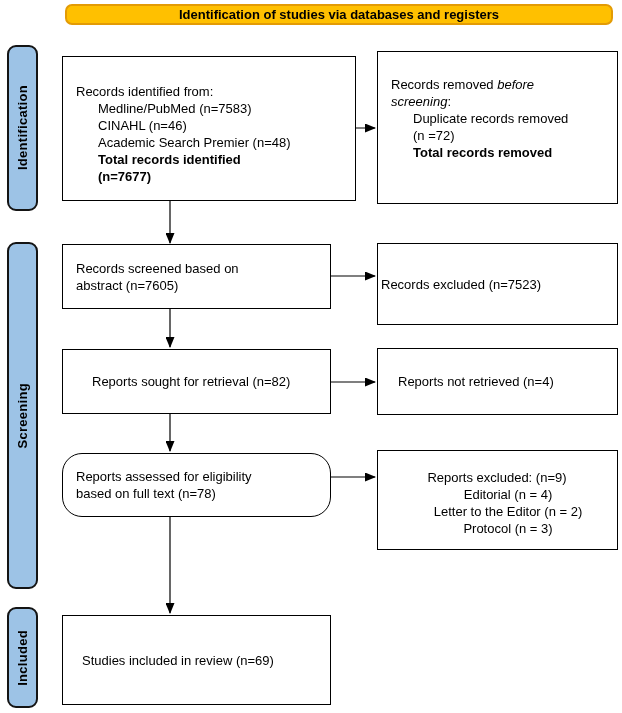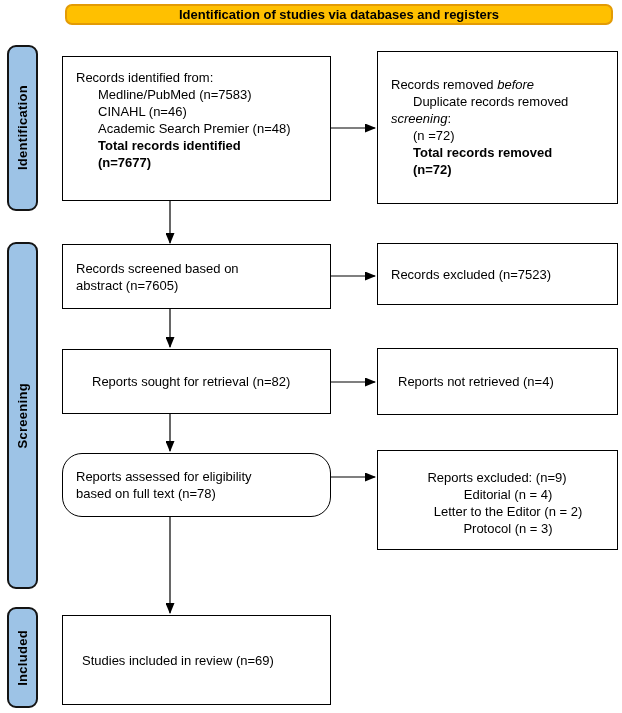--- a/index.html
+++ b/index.html
@@ -23,24 +23,24 @@
   .stage-included{top:607px;height:101px;}
   .box{
     position:absolute;background:#fff;border:1.5px solid #000;box-sizing:border-box;
     line-height:17px;
   }
   .center{display:flex;align-items:center;}
   .line{white-space:nowrap;}
   .indent{padding-left:22px;}
   .bold{font-weight:bold;}
   em{text-align:right;}
-  .box-l1{left:62px;top:56px;width:269px;height:145px;padding:12px 6px 6px 13px;}
+  .box-l1{left:62px;top:56px;width:294px;height:145px;padding:26px 6px 6px 13px;}
   .box-r1{left:377px;top:51px;width:241px;height:153px;padding:24px 6px 6px 13px;}
   .box-l2{left:62px;top:244px;width:269px;height:65px;padding-left:13px;}
-  .box-r2{left:377px;top:243px;width:241px;height:62px;padding-left:13px;}
+  .box-r2{left:377px;top:243px;width:241px;height:82px;padding-left:3px;}
   .box-l3{left:62px;top:349px;width:269px;height:65px;padding-left:29px;}
   .box-r3{left:377px;top:348px;width:241px;height:67px;padding-left:20px;}
   .box-l4{left:62px;top:453px;width:269px;height:64px;padding-left:13px;border-radius:20px;}
   .box-r4{left:377px;top:450px;width:241px;height:100px;padding:18px 6px 6px 5px;text-align:center;}
   .box-l5{left:62px;top:615px;width:269px;height:90px;padding-left:19px;}
   .w200{max-width:200px;}
   .w205{max-width:205px;}
   .w195{max-width:195px;}
   .arrows{position:absolute;left:0;top:0;pointer-events:none;}
 </style>
@@ -83,25 +83,24 @@
     <div class="line">Records identified from:</div>
     <div class="line indent">Medline/PubMed (n=7583)</div>
     <div class="line indent">CINAHL (n=46)</div>
     <div class="line indent">Academic Search Premier (n=48)</div>
     <div class="line indent bold">Total records identified</div>
     <div class="line indent bold">(n=7677)</div>
   </div>
 
   <div class="box box-r1">
     <div class="line"><span>Records removed</span> <em>before</em></div>
+    <div class="line"><em>screening</em><span>:</span></div>
     <div class="line indent">Duplicate records removed</div>
-    <div class="line"><em>screening</em><span>:</span></div>
     <div class="line indent">(n =72)</div>
     <div class="line indent bold">Total records removed</div>
-    <div class="line indent bold">(n=72)</div>
   </div>
 
   <div class="box box-l2 center">
     <div class="w200">Records screened based on abstract (n=7605)</div>
   </div>
   <div class="box box-r2 center">
     <div>Records excluded (n=7523)</div>
   </div>
 
   <div class="box box-l3 center">

